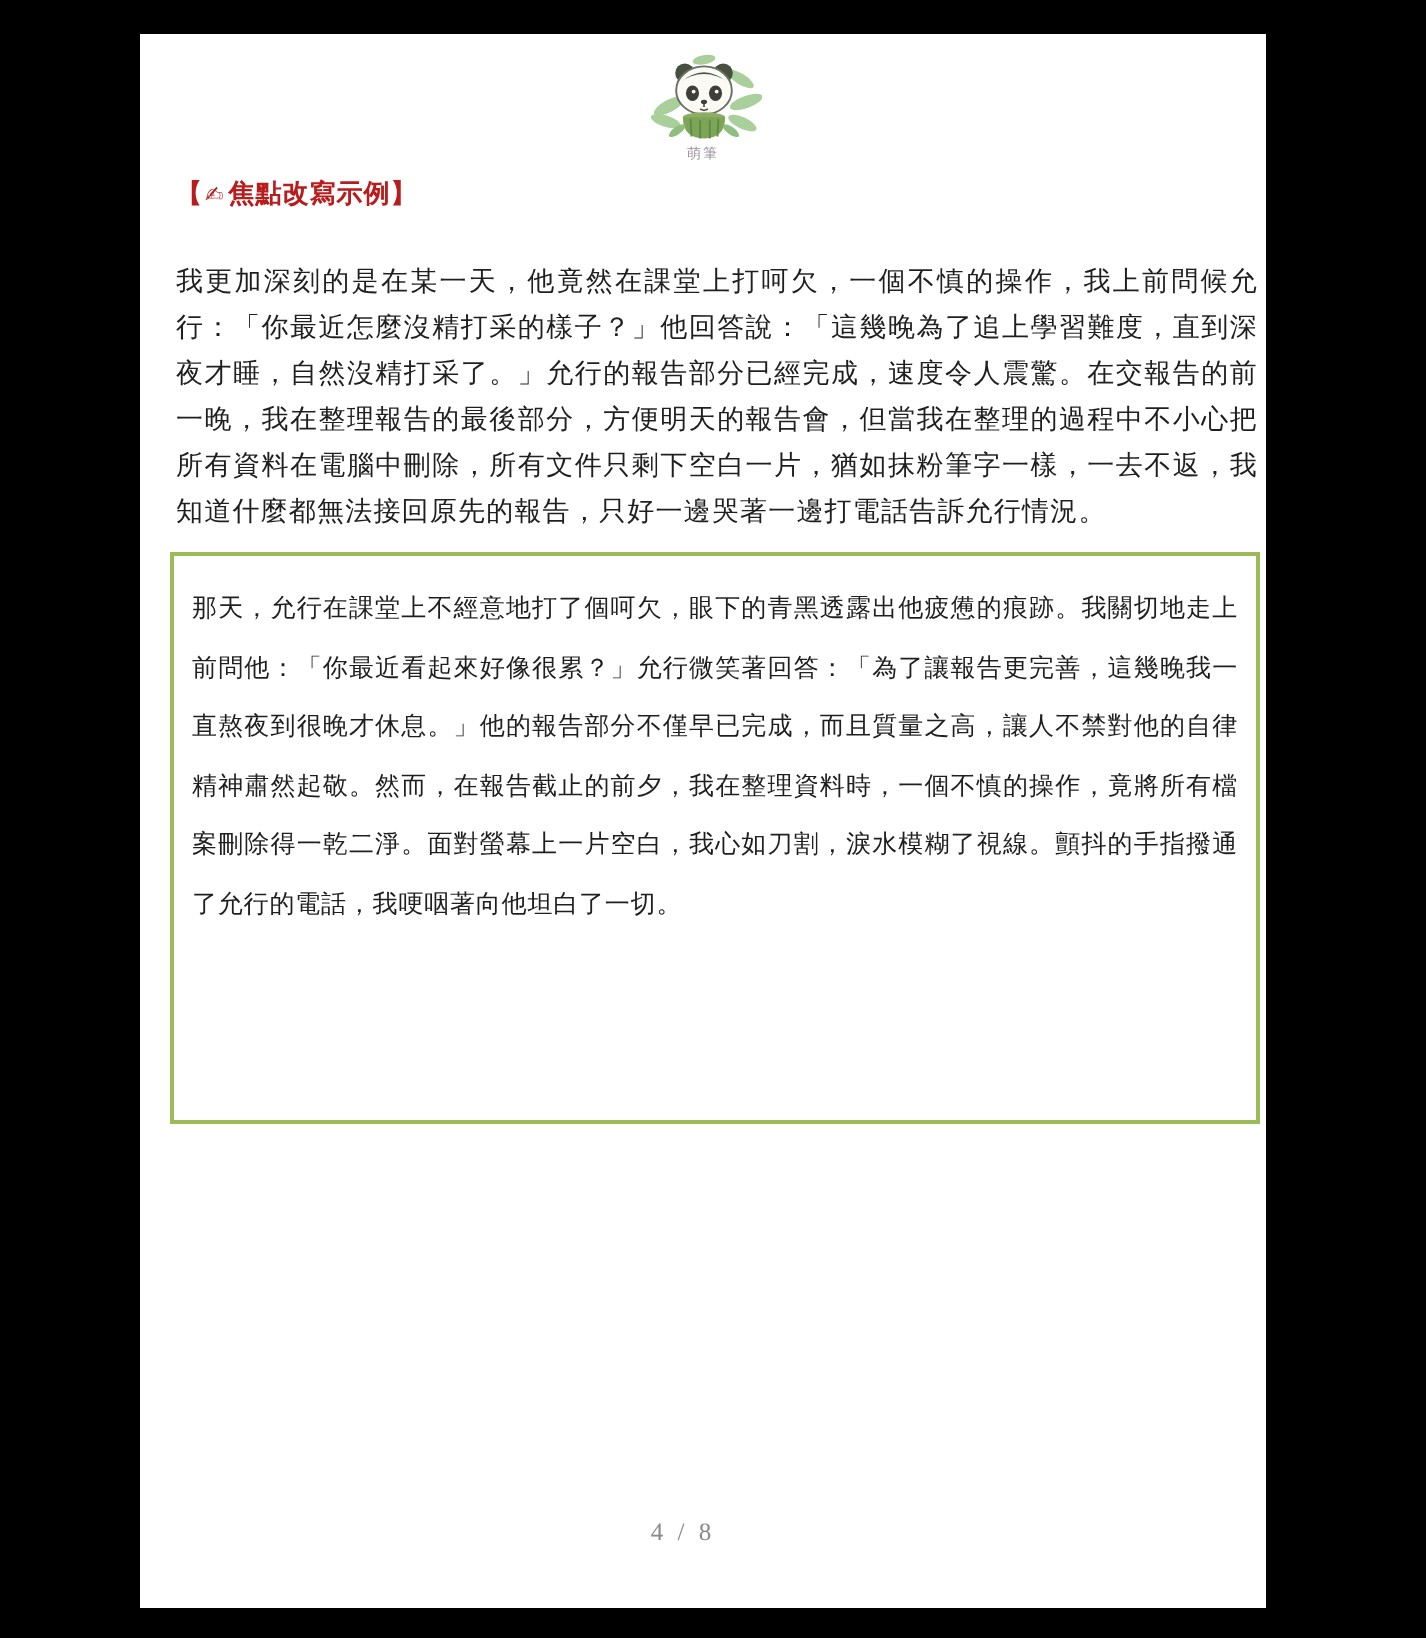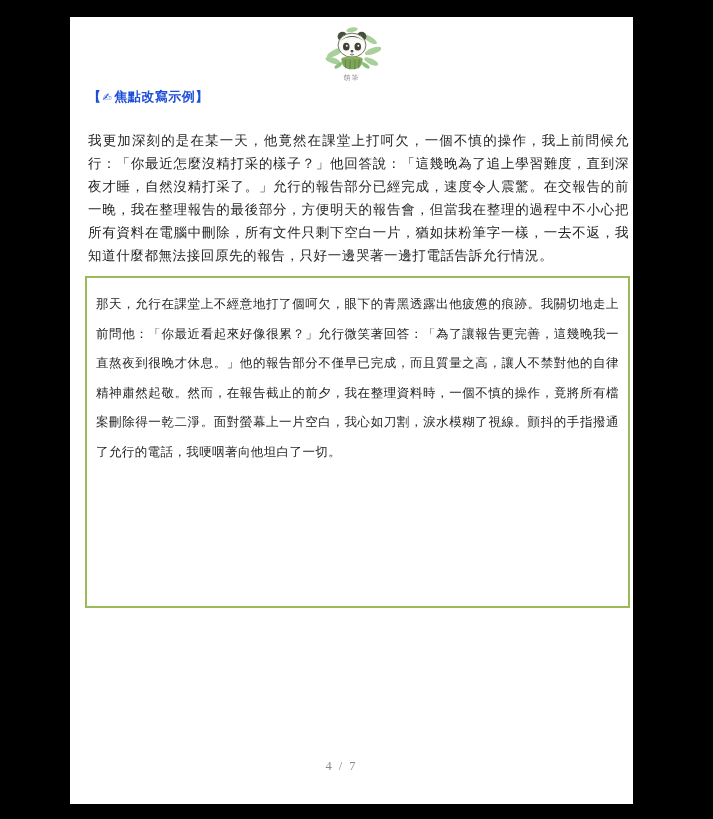--- a/index.html
+++ b/index.html
@@ -27,41 +27,41 @@
     font-size:7px;
     color:#9a8f9c;
     letter-spacing:1px;
     line-height:8px;
     font-family:"Liberation Sans",sans-serif;
   }
   .heading{
     position:absolute;left:18px;top:71px;
     font-family:"Liberation Sans","DejaVu Sans",sans-serif;
     font-size:13px;font-weight:bold;
-    color:#1d4ed8;
+    color:#b91c1c;
     letter-spacing:0.5px;
     white-space:nowrap;
   }
   .heading .hicon{
     font-weight:normal;
     font-size:11px;
     margin:0 2px 0 1px;
   }
   .body-paragraph{
     position:absolute;left:18px;top:112px;
     width:541px;
     font-size:13.5px;
     line-height:23px;
     color:#1f1f1f;
     text-align:justify;
     letter-spacing:0.6px;
   }
   .rewrite-box{
     position:absolute;left:15px;top:259px;
-    width:545px;height:332px;
+    width:545px;height:286px;
     box-sizing:border-box;
     border:2px solid #9BBB59;
     background:#ffffff;
     padding:12px 9px 0 9px;
   }
   .rewrite-text{
     font-size:12.5px;
     line-height:29.5px;
     color:#1f1f1f;
     text-align:justify;
@@ -121,15 +121,15 @@
   <div class="heading">
     <span>【</span><span class="hicon">✍</span><span>焦點改寫示例</span><span>】</span>
   </div>
 
   <div class="body-paragraph">我更加深刻的是在某一天，他竟然在課堂上打呵欠，一個不慎的操作，我上前問候允行：「你最近怎麼沒精打采的樣子？」他回答說：「這幾晚為了追上學習難度，直到深夜才睡，自然沒精打采了。」允行的報告部分已經完成，速度令人震驚。在交報告的前一晚，我在整理報告的最後部分，方便明天的報告會，但當我在整理的過程中不小心把所有資料在電腦中刪除，所有文件只剩下空白一片，猶如抹粉筆字一樣，一去不返，我知道什麼都無法接回原先的報告，只好一邊哭著一邊打電話告訴允行情況。</div>
 
   <div class="rewrite-box">
     <div class="rewrite-text">那天，允行在課堂上不經意地打了個呵欠，眼下的青黑透露出他疲憊的痕跡。我關切地走上前問他：「你最近看起來好像很累？」允行微笑著回答：「為了讓報告更完善，這幾晚我一直熬夜到很晚才休息。」他的報告部分不僅早已完成，而且質量之高，讓人不禁對他的自律精神肅然起敬。然而，在報告截止的前夕，我在整理資料時，一個不慎的操作，竟將所有檔案刪除得一乾二淨。面對螢幕上一片空白，我心如刀割，淚水模糊了視線。顫抖的手指撥通了允行的電話，我哽咽著向他坦白了一切。</div>
   </div>
 
-  <div class="page-number">4 / 7</div>
+  <div class="page-number">4 / 8</div>
 
 </div>
 
 </body></html>

